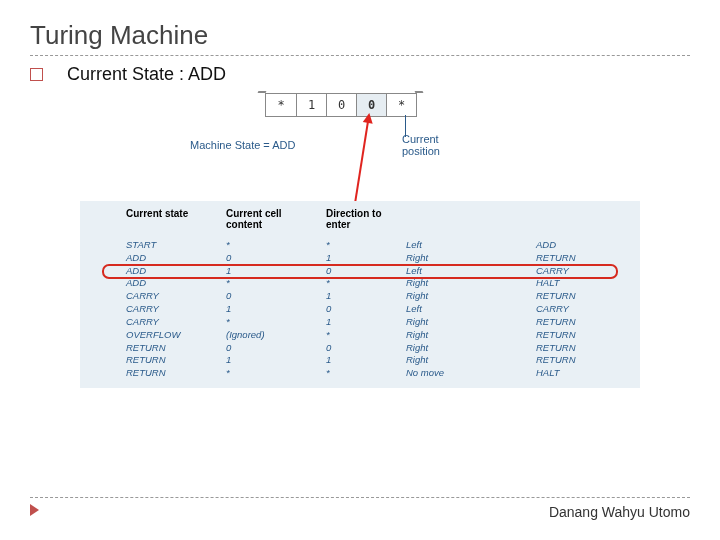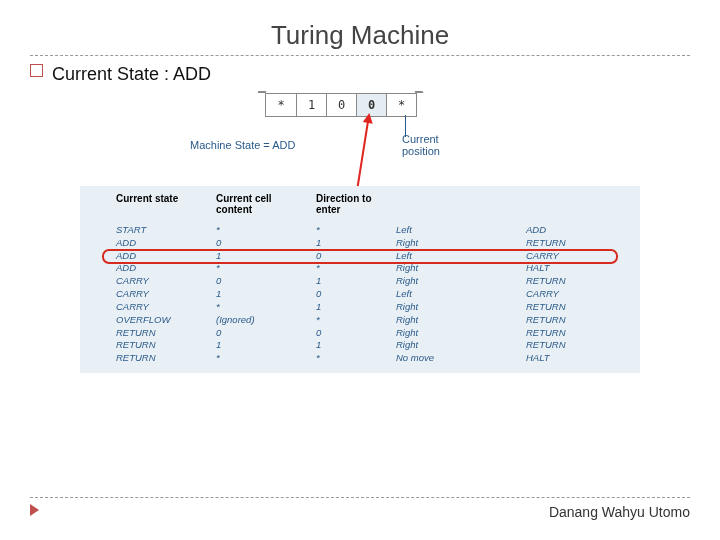--- a/index.html
+++ b/index.html
@@ -16,30 +16,30 @@
   .slide {
     position: absolute;
     inset: 0;
     padding: 20px 30px 10px 30px;
   }
   .title {
     font-size: 26px;
     font-weight: 400;
     color: #444;
     margin: 0 0 4px 0;
-    text-align: center;
   }
   .dashed-rule {
     border: none;
     border-top: 1px dashed #999;
     margin: 2px 0 8px 0;
   }
   .bullet-row {
     display: flex;
-    gap: 9px;
+    align-items: center;
+    gap: 24px;
     margin: 4px 0 6px 0;
   }
   .bullet-box {
     width: 13px;
     height: 13px;
     border: 1.5px solid #c0504d;
     display: inline-block;
   }
   .bullet-text {
     font-size: 18px;
@@ -127,24 +127,24 @@
     top: -2px;
     left: -4px;
     width: 0; height: 0;
     border-left: 5px solid transparent;
     border-right: 5px solid transparent;
     border-bottom: 10px solid #e0241f;
   }
 
   
   .trans-box {
-    margin: 0 auto;
+    margin: 15px auto;
     width: 560px;
     background: #e9f0f5;
-    padding: 6px 30px 8px 32px;
+    padding: 6px 30px 8px 42px;
     position: relative;
   }
   .trans-head {
     display: grid;
     grid-template-columns: 100px 100px 80px 130px 110px;
     font-size: 10px;
     font-weight: bold;
     color: #000;
     margin-bottom: 8px;
   }

